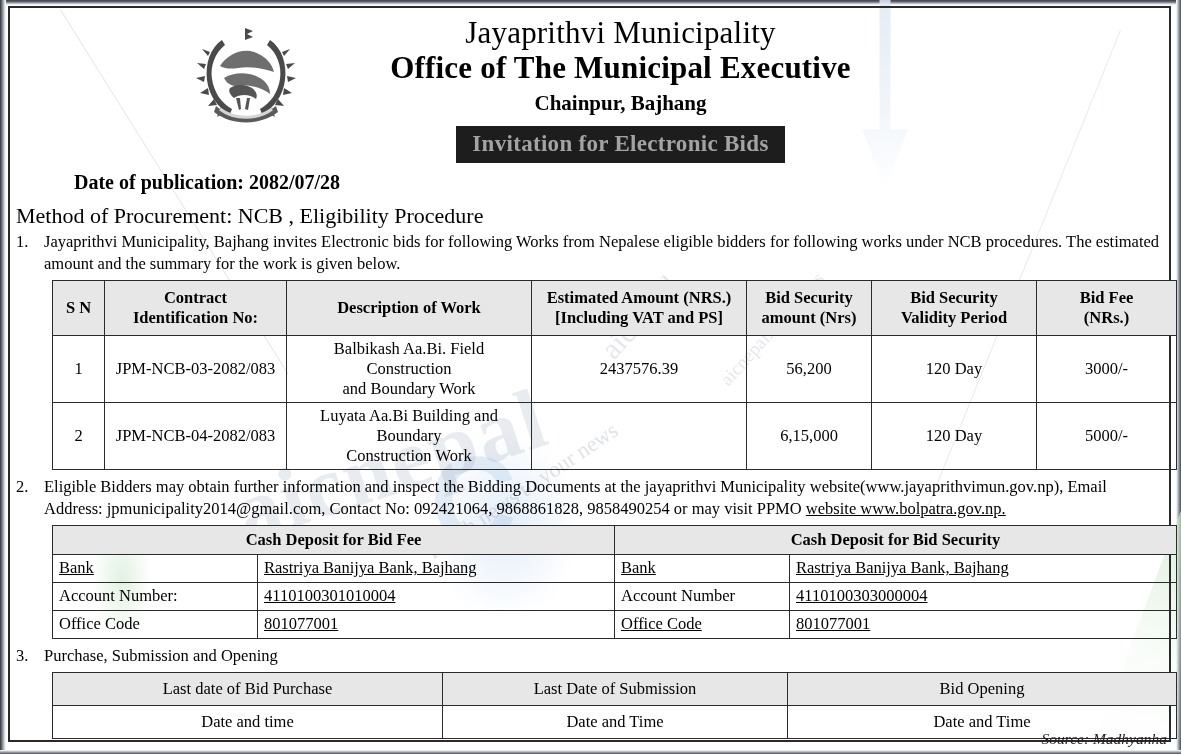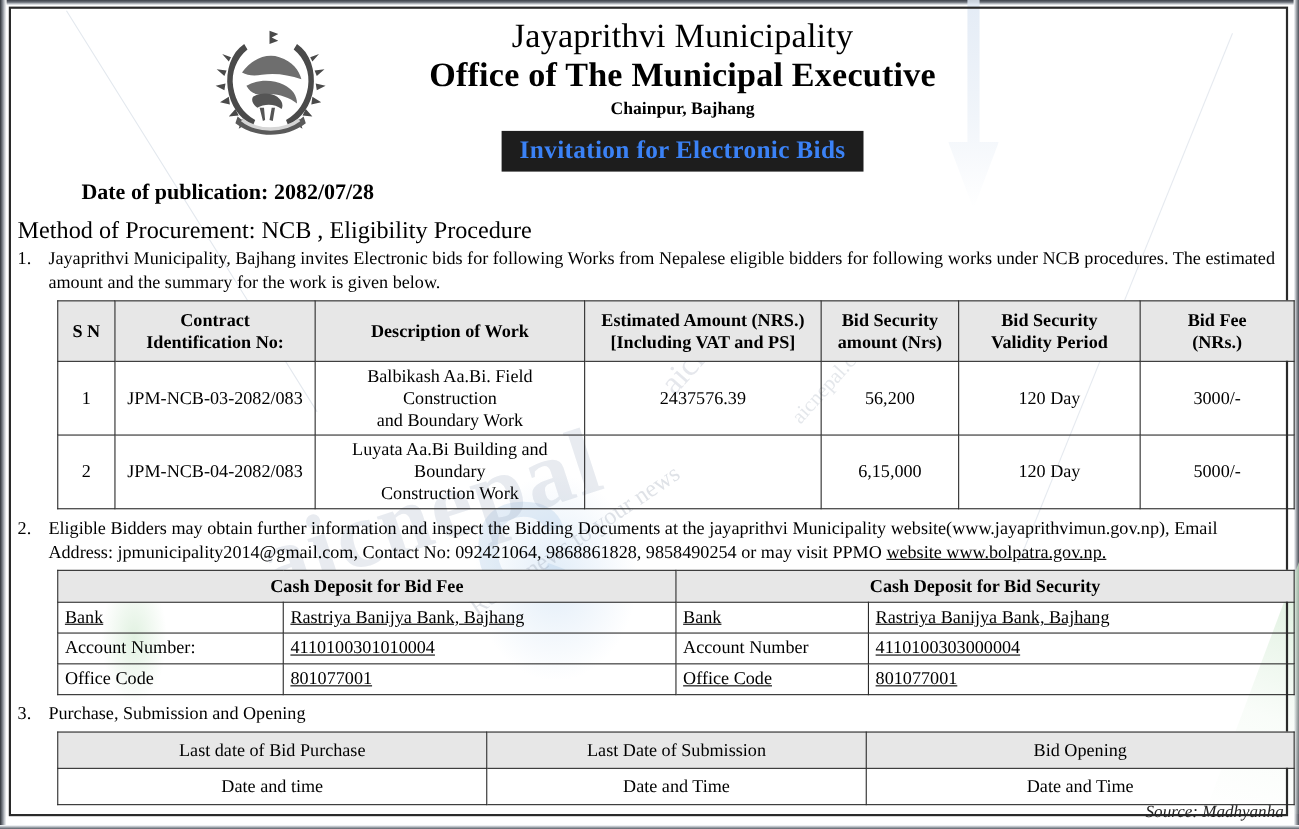--- a/index.html
+++ b/index.html
@@ -160,34 +160,34 @@
     padding-left: 60px;
   }
   .org-subtitle {
     font-size: 31px;
     font-weight: bold;
     line-height: 1.12;
     letter-spacing: .2px;
     padding-left: 60px;
   }
   .org-place {
-    font-size: 16px;
+    font-size: 21px;
     font-weight: bold;
     margin-top: 6px;
     padding-left: 60px;
   }
   .banner-wrap {
     text-align: center;
     margin-top: 10px;
     padding-left: 60px;
   }
   .banner {
     display: inline-block;
     background: #1d1d1d;
-    color: #3b82f6;
+    color: #a3a3a3;
     font-size: 23px;
     font-weight: bold;
     padding: 5px 16px 6px 16px;
     letter-spacing: .3px;
   }
   .pubdate {
     text-align: left;
     font-size: 20px;
     font-weight: bold;
     margin-top: 8px;

